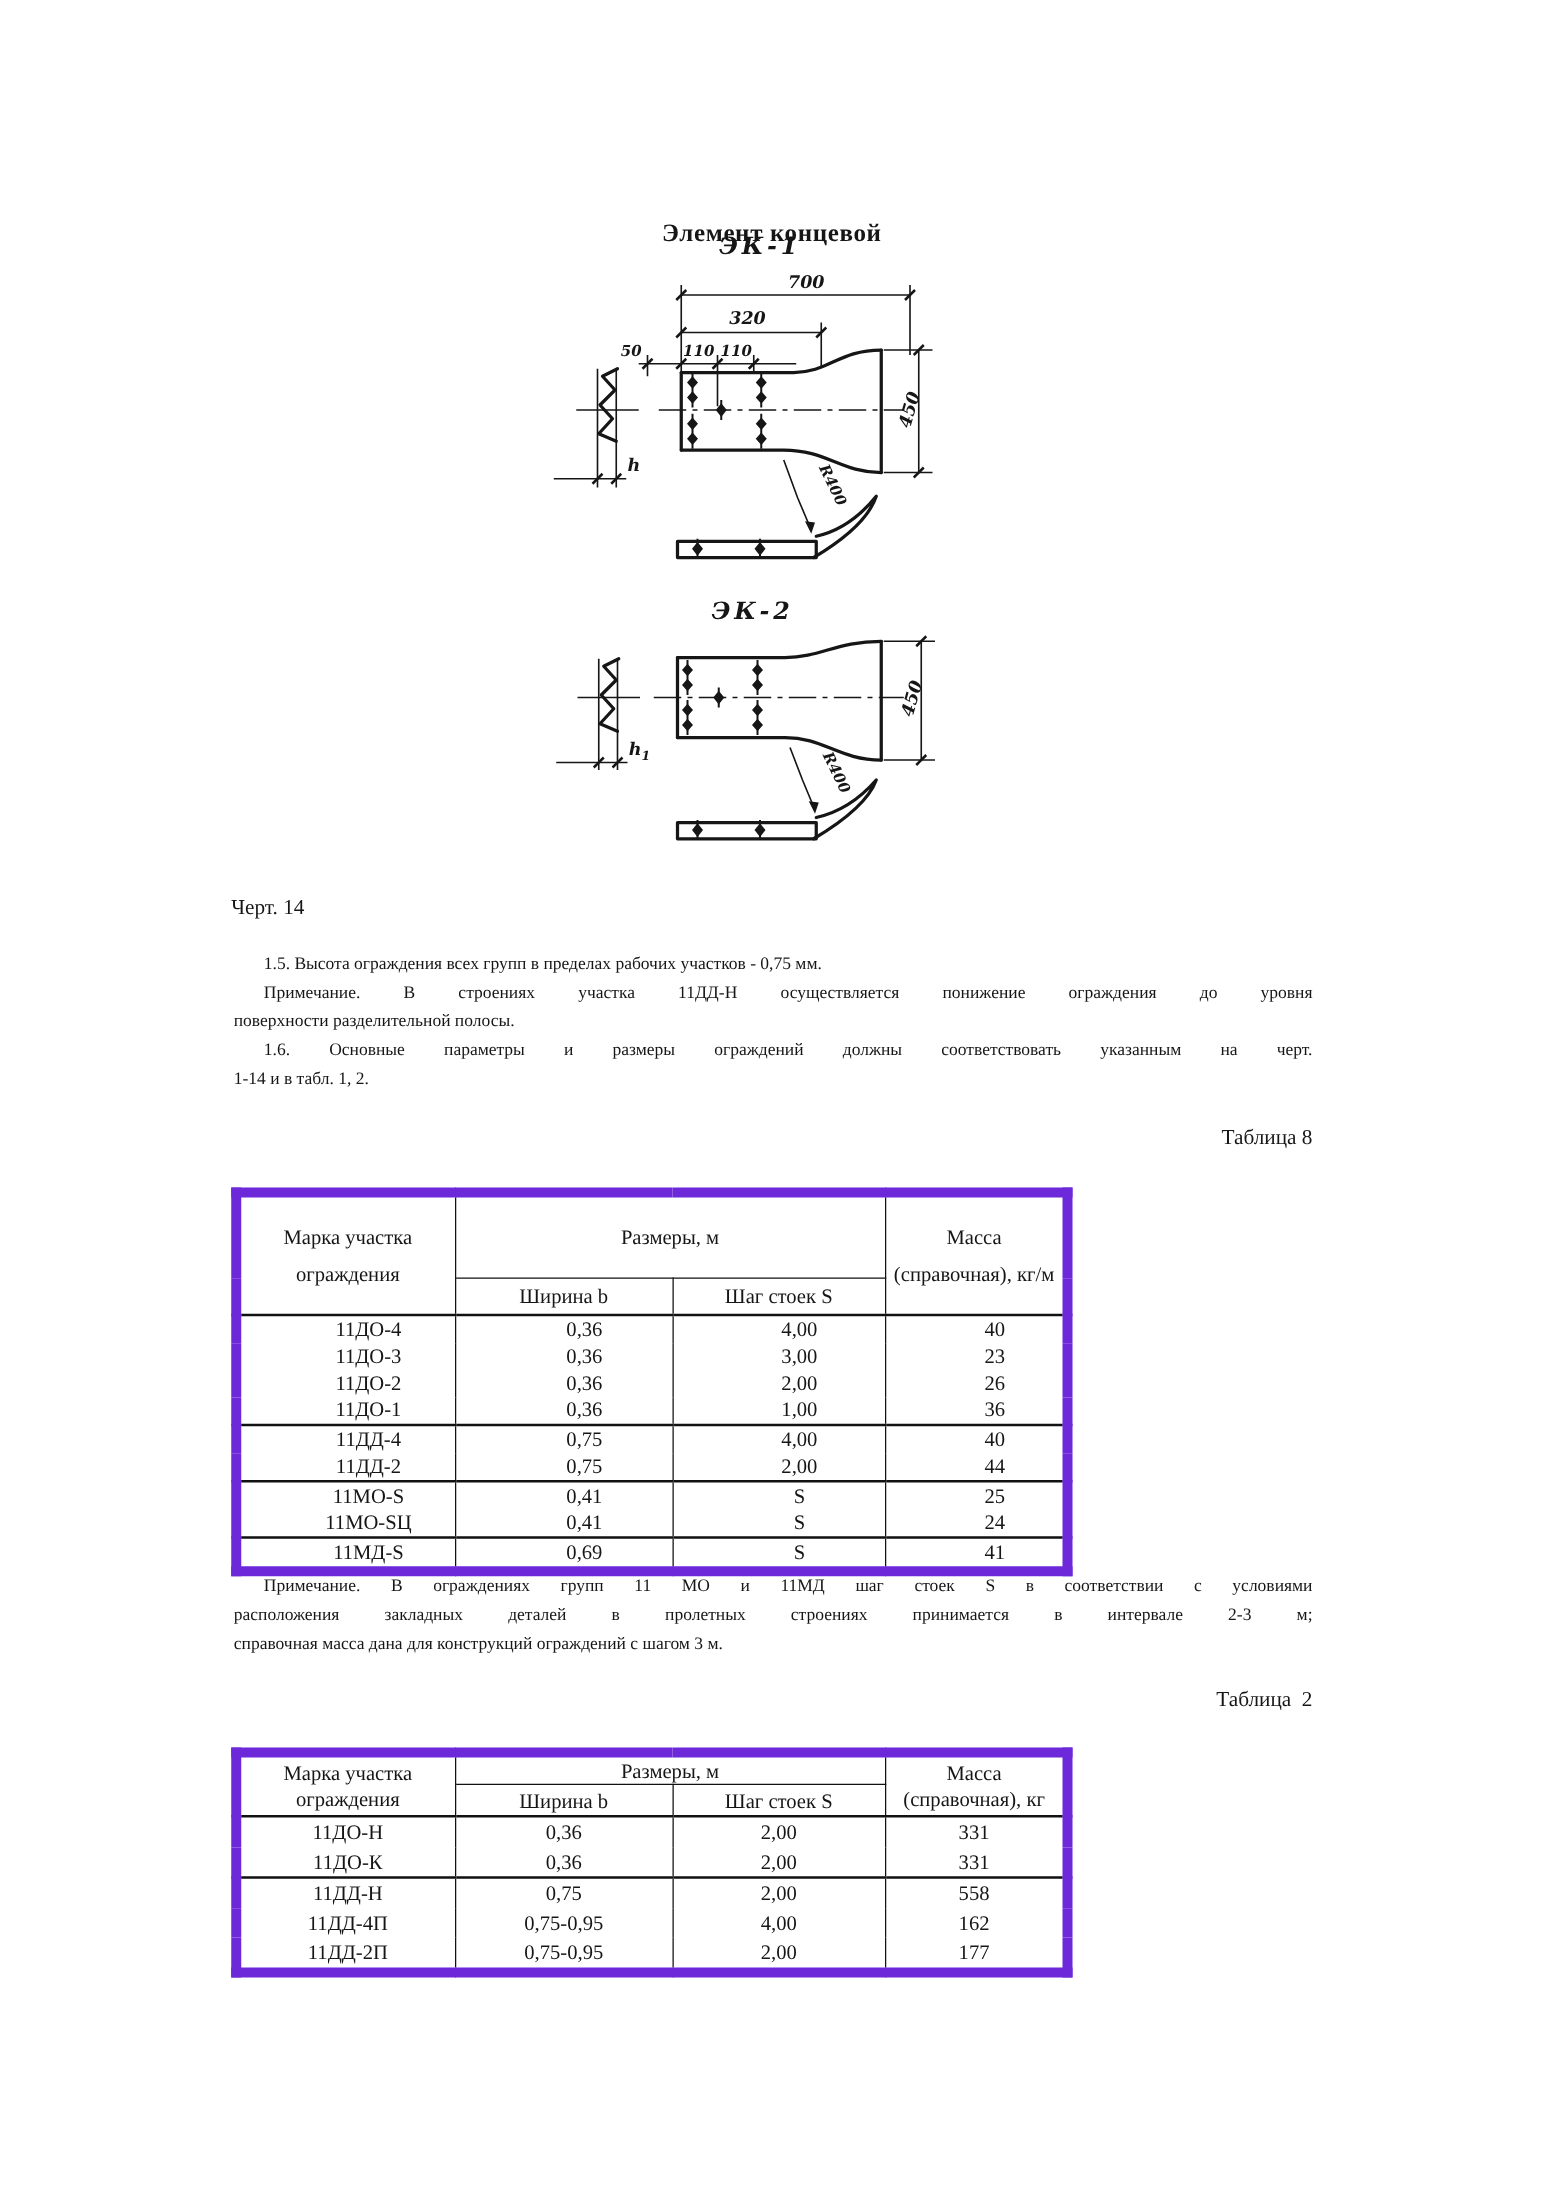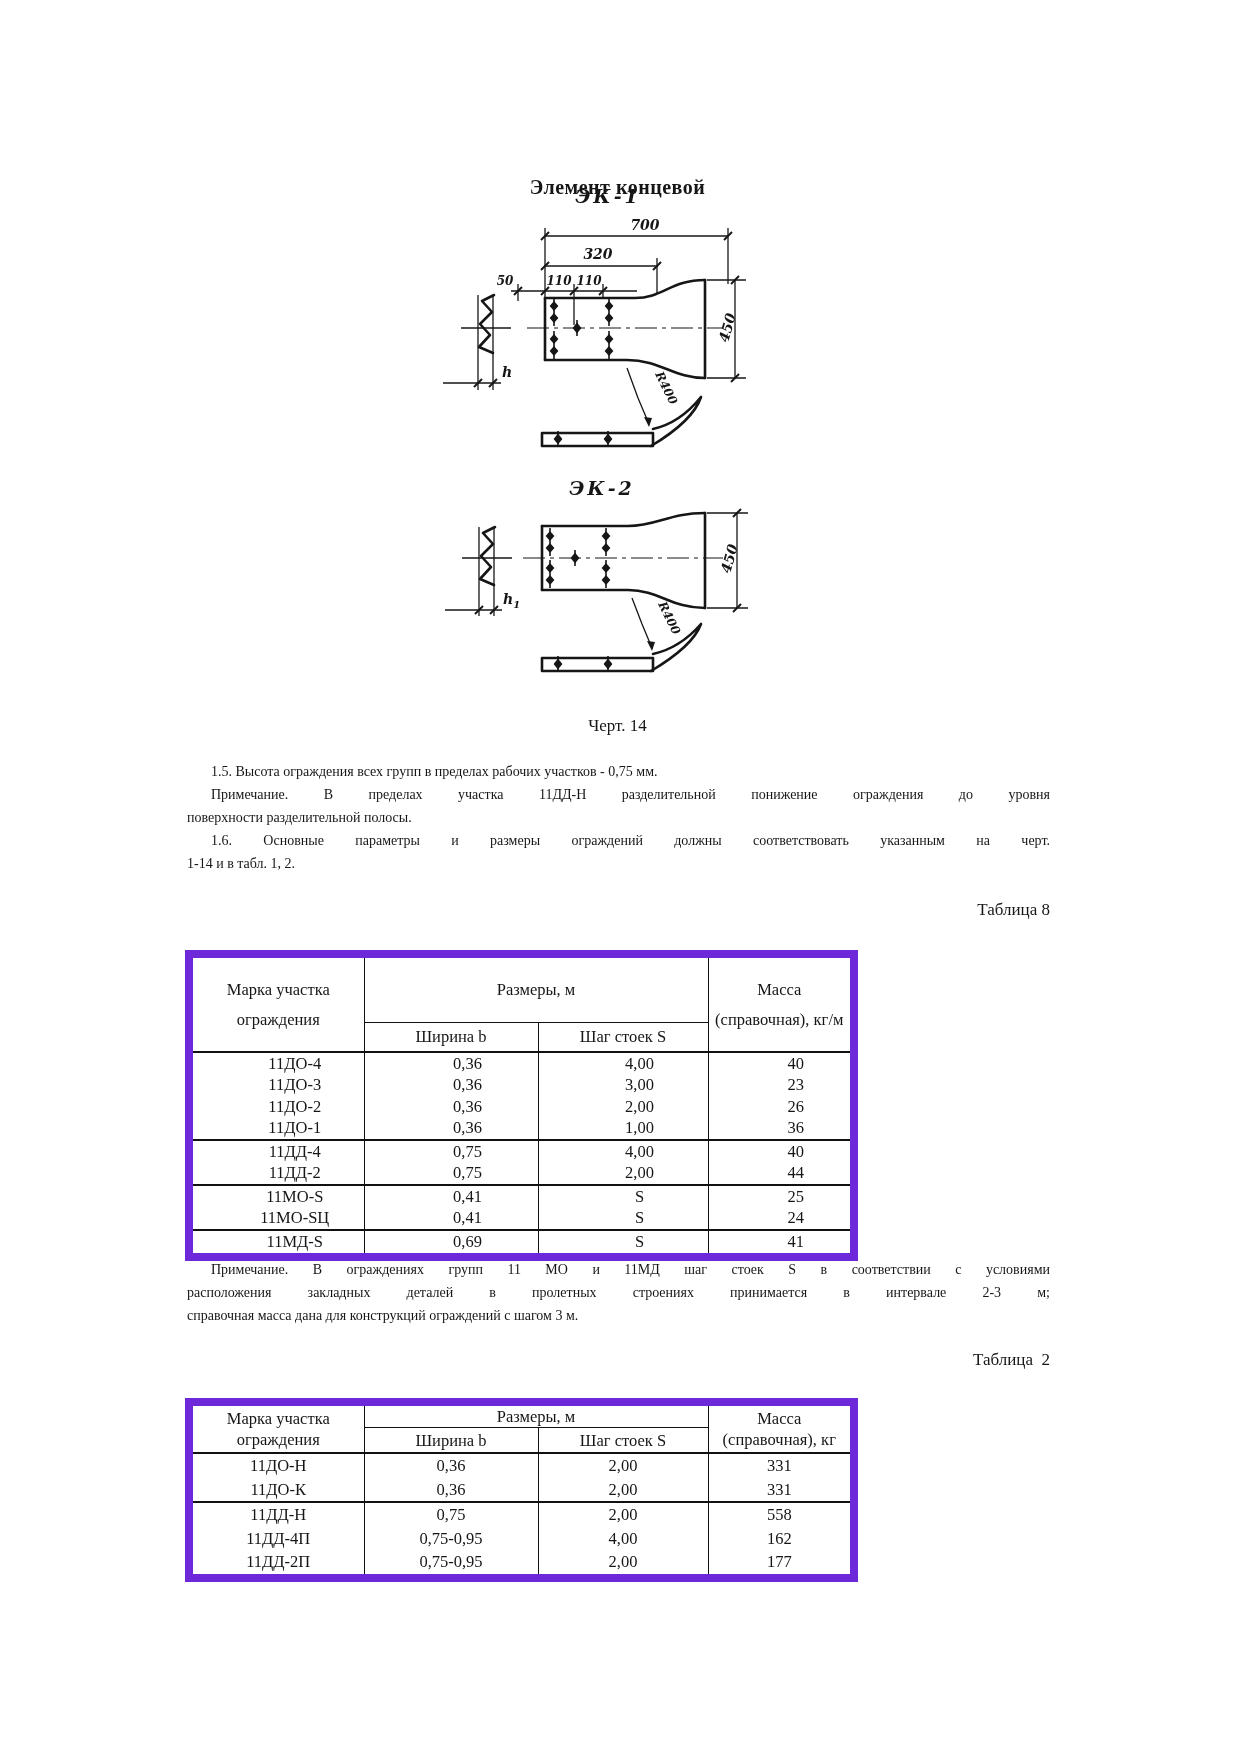--- a/index.html
+++ b/index.html
@@ -12,21 +12,21 @@
   
   .fig-title{
     position:absolute;left:185px;top:144px;width:865px;
     text-align:center;font-weight:bold;font-size:20px;letter-spacing:.5px;margin-top:32px;
   }
   .dwg{position:absolute;left:405px;}
   #dwg1{top:158px;}
   #dwg2{top:438px;}
   .fig-caption{
     position:absolute;left:185px;top:716px;width:865px;
-    text-align:center;font-size:17px;
+    font-size:17px;
   }
   
   .bodytext{
     position:absolute;left:187px;top:760px;width:863px;
     font-size:14px;line-height:23px;
   }
   .note{
     position:absolute;left:187px;top:1258px;width:863px;
     font-size:14px;line-height:23px;
   }
@@ -228,21 +228,21 @@
       <path class="stroke-main" d="M248,216 Q275,210 296,186 Q288,208 246,233" fill="#fff"></path>
       <use href="#bolt1" x="153" y="226"></use>
       <use href="#bolt1" x="203" y="226"></use>
     </g>
   </svg>
 
   <div class="fig-caption">Черт. 14</div>
 
   <div class="bodytext">
     <div class="tline indent">1.5. Высота ограждения всех групп в пределах рабочих участков - 0,75 мм.</div>
-    <div class="tline indent full">Примечание. В пределах участка 11ДД-Н разделительной понижение ограждения до уровня</div>
+    <div class="tline indent full">Примечание. В строениях участка 11ДД-Н осуществляется понижение ограждения до уровня</div>
     <div class="tline">поверхности разделительной полосы.</div>
     <div class="tline indent full">1.6. Основные параметры и размеры ограждений должны соответствовать указанным на черт.</div>
     <div class="tline">1-14 и в табл. 1, 2.</div>
   </div>
 
   <div class="tbl-caption" id="cap1">Таблица 8</div>
 
   <table class="gost" id="table1">
     <colgroup>
         <col style="width:175px">

